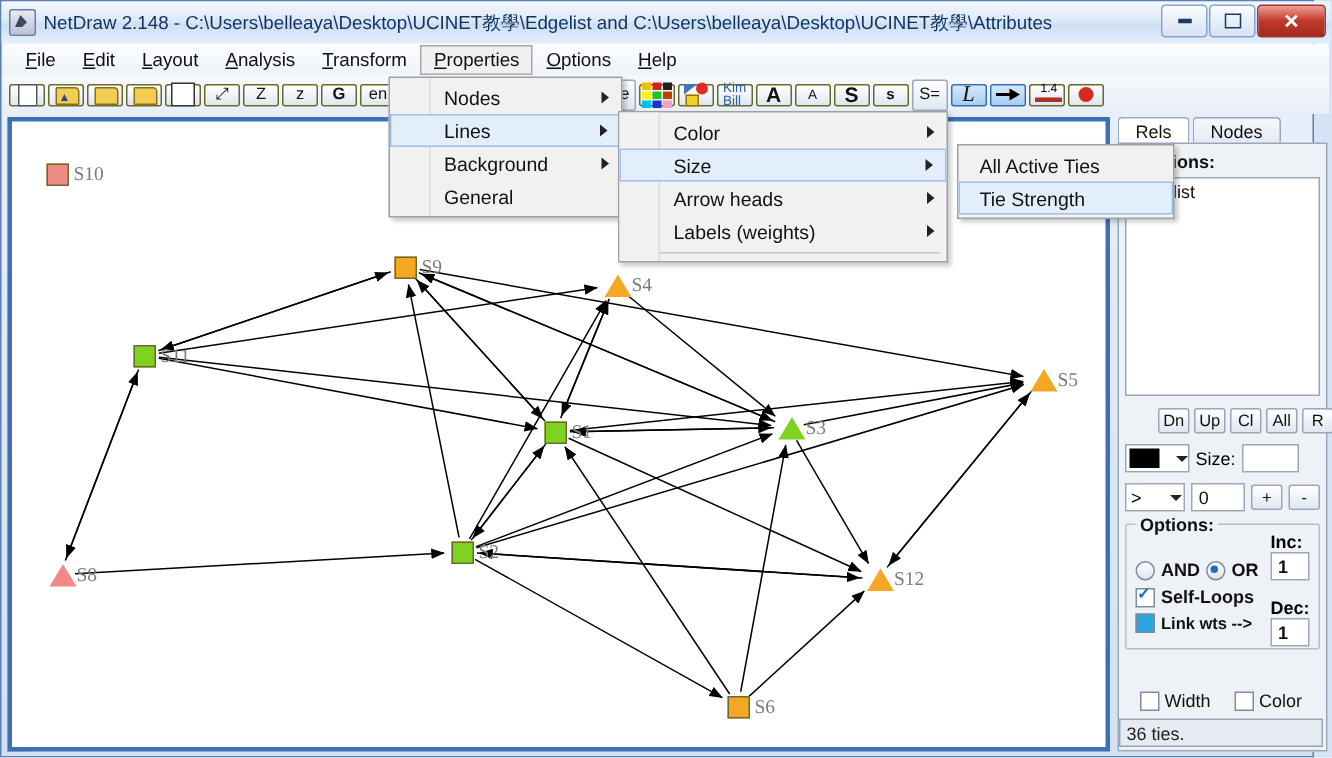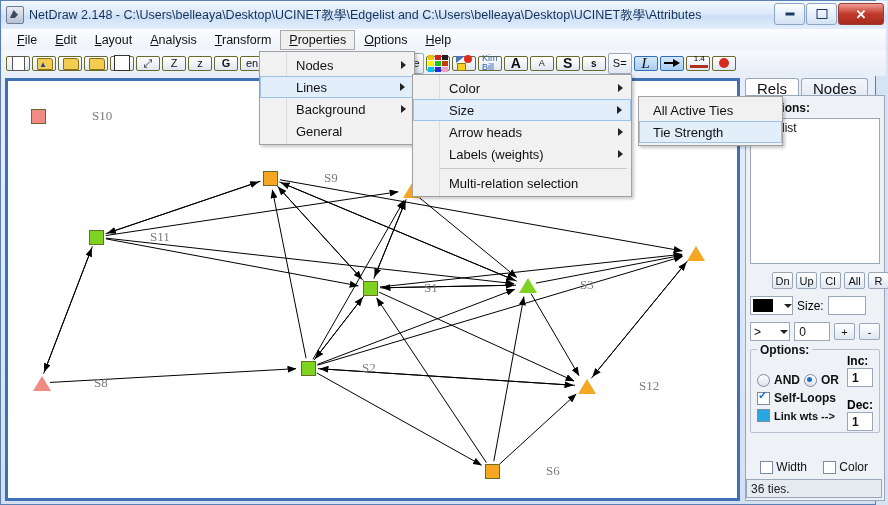--- a/index.html
+++ b/index.html
@@ -85,41 +85,41 @@
   .vscroll{position:absolute;left:4px;top:77px;width:13px;height:423px;
      background:#e9eef6;border:1px solid #9db0cb;box-sizing:border-box;}
   .vthumb{position:absolute;left:0;top:0;width:100%;height:60px;
      background:linear-gradient(#ffffff,#cfdcec);border:1px solid #8fa6c4;box-sizing:border-box;}
 
   .node{position:absolute;}
   .node .shape{position:absolute;left:0;top:0;}
   .sq{width:15px;height:15px;border:1px solid #6a6a2a;box-sizing:border-box;}
   .tri{width:0;height:0;border-left:9px solid transparent;border-right:9px solid transparent;}
   .nlabel{position:absolute;left:18px;top:-1px;font-size:13px;color:#7b7b7b;
-     white-space:nowrap;font-family:"Liberation Serif",serif;margin-left:43px;}
+     white-space:nowrap;font-family:"Liberation Serif",serif;}
 
   
   .menu{position:absolute;background:#f1f1f1;border:1px solid #a0a0a0;
      box-shadow:2px 2px 3px rgba(0,0,0,.22);padding:2px 0;z-index:40;}
   .menu .row{height:22px;display:flex;align-items:center;padding:0 10px 0 36px;
      font-size:13px;color:#111;position:relative;white-space:nowrap;
      font-family:"Liberation Sans",sans-serif;}
   .menu .row.hl{background:#e3eefb;border:1px solid #9dc2ea;
      padding:0 9px 0 35px;height:20px;}
   .menu .row .arrow{position:absolute;right:8px;top:50%;transform:translateY(-50%);
      width:0;height:0;border-left:5px solid #222;border-top:4px solid transparent;
      border-bottom:4px solid transparent;}
   .menu .sep{height:1px;background:#c8c8c8;margin:3px 4px;}
   .menu .gutter{position:absolute;left:0;top:0;bottom:0;width:26px;background:#f1f1f1;
      border-right:1px solid #dcdcdc;}
 
   
   .rpanel{position:absolute;left:744px;top:77px;width:140px;height:423px;}
   .tabs{position:absolute;left:0;top:0;height:18px;display:flex;gap:2px;}
-  .tab{height:18px;padding:0 11px;display:flex;align-items:center;font-size:15px;
+  .tab{height:18px;padding:0 11px;display:flex;align-items:center;font-size:12px;
      border:1px solid #9aa7bb;border-bottom:none;border-radius:3px 3px 0 0;
      background:linear-gradient(#f4f7fc,#e2e9f4);color:#111;}
   .tab.on{background:#fff;}
   .pbox{position:absolute;left:0;top:17px;width:140px;height:406px;
      background:#eef1f6;border:1px solid #9aa7bb;box-sizing:border-box;padding:4px;}
   .plabel{font-size:12px;color:#111;font-weight:bold;margin:1px 0 3px 2px;}
   .listbox{height:140px;background:#fff;border:1px solid #9aa7bb;overflow:hidden;
      padding:2px 3px;font-size:12px;color:#111;}
   .btnrow{display:flex;gap:3px;margin-top:8px;justify-content:center;margin-left:31px;}
   .mini{height:17px;min-width:21px;padding:0 4px;border:1px solid #9aa7bb;border-radius:2px;
@@ -508,23 +508,20 @@
       </div>
     <div class="row">
       <span>Arrow heads</span>
         <span class="arrow"></span>
       </div>
     <div class="row">
       <span>Labels (weights)</span>
         <span class="arrow"></span>
       </div>
     <div class="sep"></div>
-    <div class="row">
-      <span>Multi-relation selection</span>
-      </div>
   </div>
 
   <div class="menu" style="left:637px;top:95px;width:143px">
     <div class="row" style="padding-left:14px">
       <span>All Active Ties</span>
       </div>
     <div class="row hl" style="padding-left:13px">
       <span>Tie Strength</span>
       </div>
   </div>

